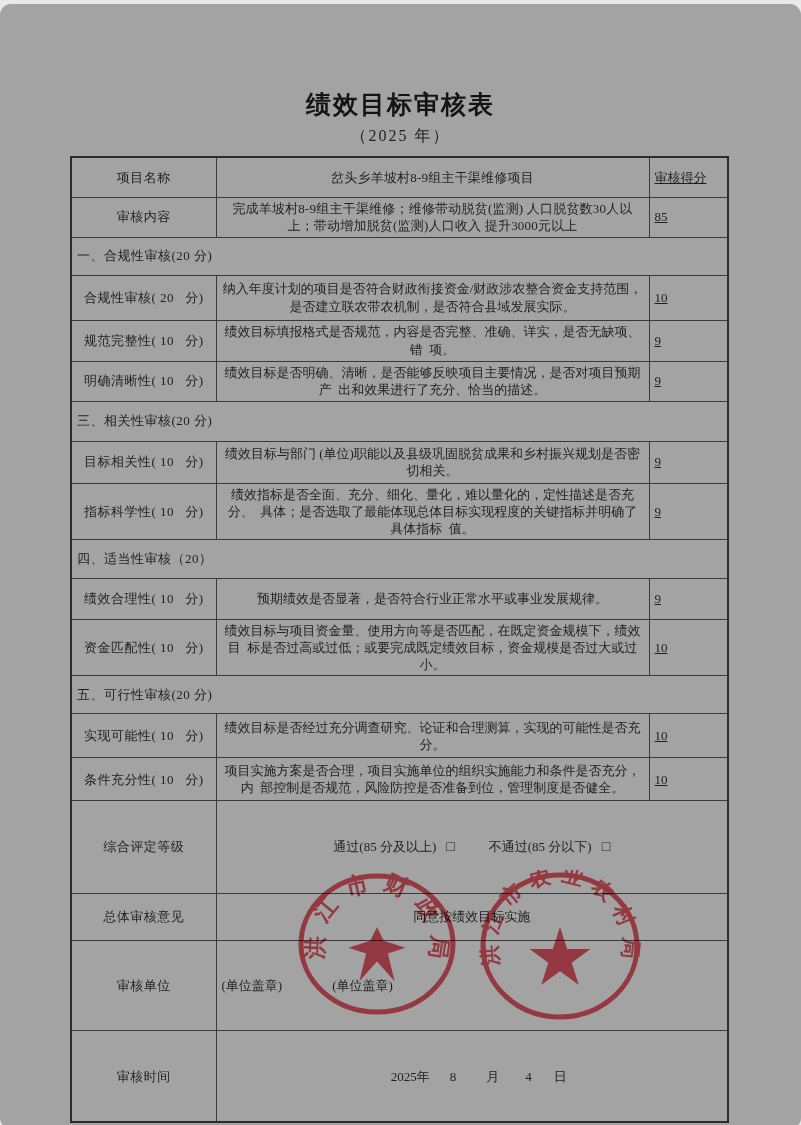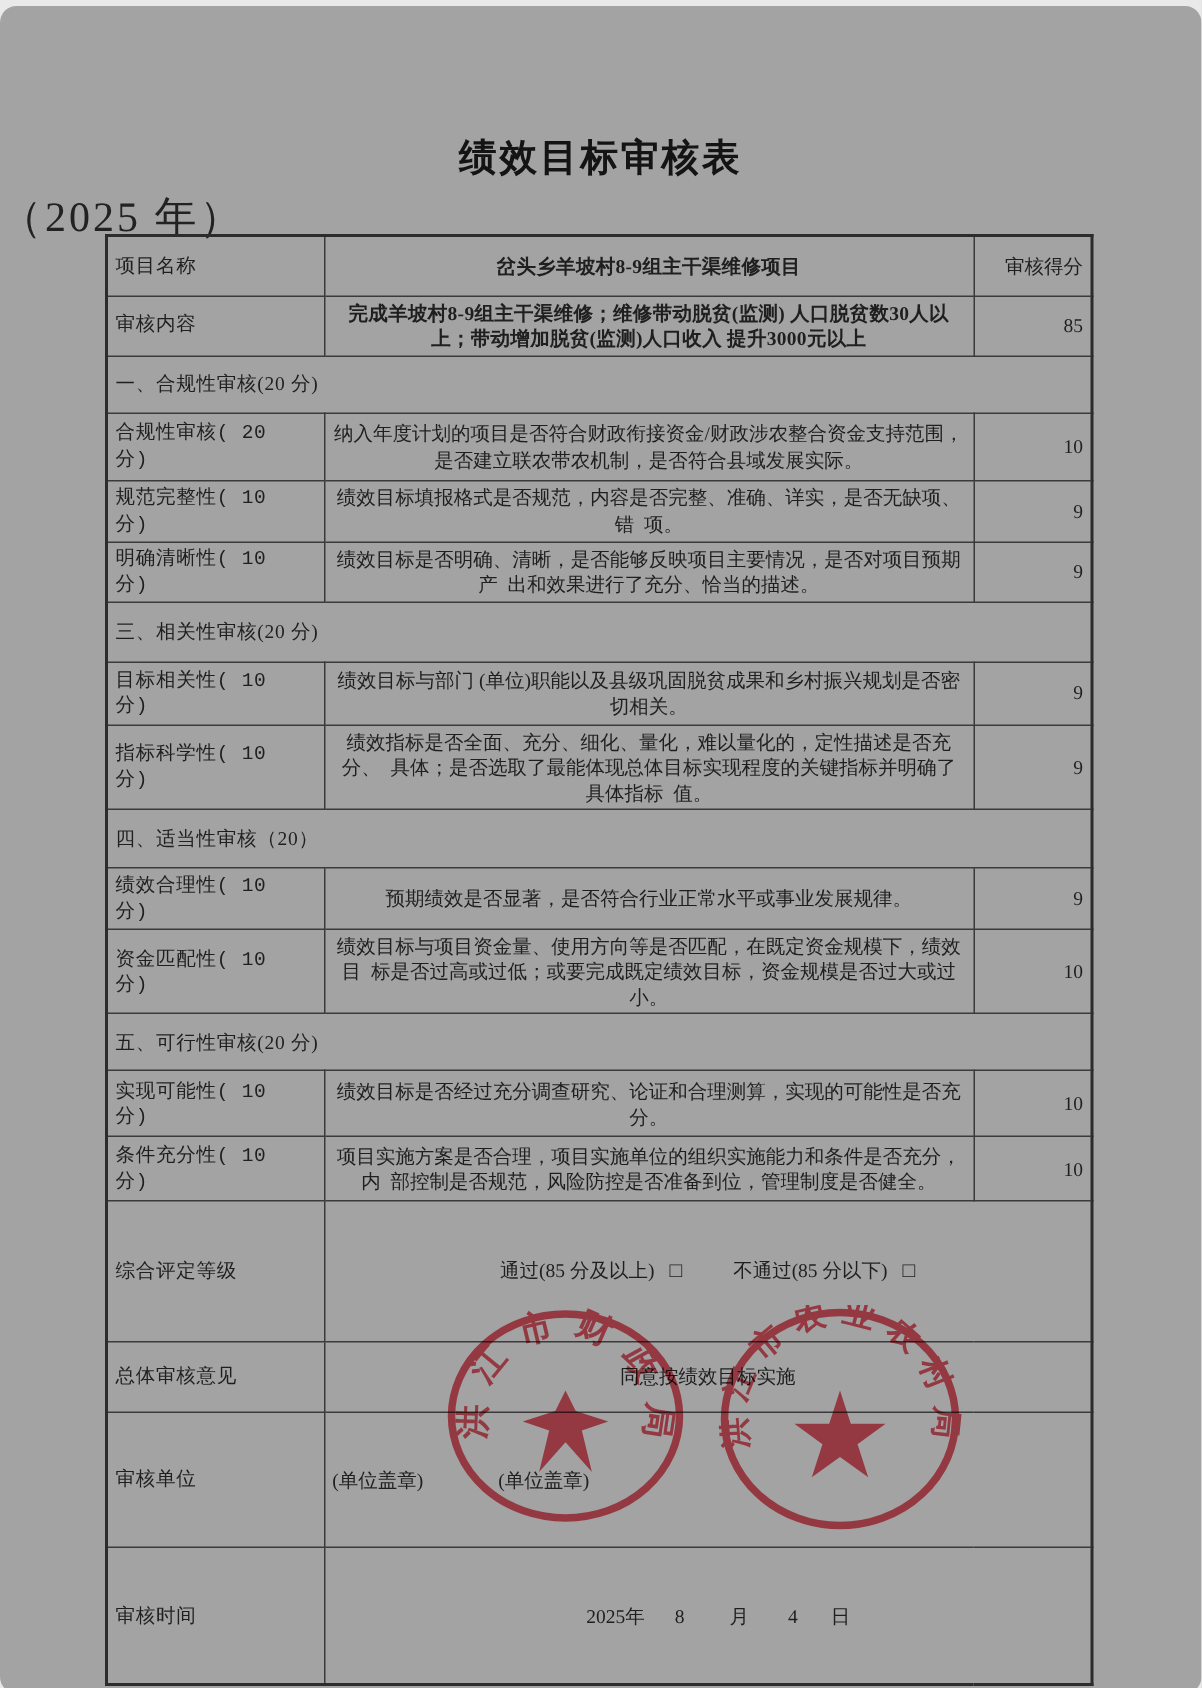--- a/index.html
+++ b/index.html
@@ -7,37 +7,37 @@
     position:relative;width:801px;height:1125px;margin:4px auto;
     background:#a3a3a3;overflow:hidden;
     font-family:"Liberation Serif","DejaVu Serif",serif;color:#1f1f1f;border-radius:11px;
   }
   .doc-title{
     position:absolute;top:84px;left:0;width:100%;text-align:center;
     font-family:"Liberation Sans","DejaVu Sans",sans-serif;
     font-size:25px;font-weight:bold;letter-spacing:2px;color:#141414;
   }
   .doc-subtitle{
-    position:absolute;top:122px;left:0;width:100%;
-    font-size:28px;letter-spacing:2px;color:#222;
+    position:absolute;top:122px;left:0;width:100%;text-align:center;
+    font-size:16px;letter-spacing:2px;color:#222;
   }
   table.review{
     position:absolute;left:70px;top:152px;width:657px;
     border-collapse:collapse;table-layout:fixed;
     border:2px solid #2c2c2c;
   }
   table.review td{
     border:1px solid #3a3a3a;
     font-size:13px;line-height:1.32;vertical-align:middle;
     padding:2px 5px;white-space:pre-wrap;
   }
-  td.lbl{font-size:13.5px;letter-spacing:0.5px;font-family:Liberation Mono, monospace;}
+  td.lbl{text-align:center;font-size:13.5px;letter-spacing:0.5px;}
   td.cnt{text-align:center;}
-  td.cnt.bold{font-weight:bold;letter-spacing:0.2px;}
-  td.scr{text-align:right;font-size:13.5px;}
+  td.cnt.bold{font-weight:normal;letter-spacing:0.2px;}
+  td.scr{text-align:left;font-size:13.5px;text-decoration:underline;}
   td.sec{text-align:left;padding-left:8px;font-size:14px;letter-spacing:0.5px;}
   .rating-line{display:flex;justify-content:center;align-items:center;gap:34px;}
   .rating-opt{white-space:nowrap;}
   .chk{display:inline-block;margin-left:10px;font-size:14px;}
   .seal-hints{display:flex;justify-content:flex-start;align-items:center;gap:50px;}
   .date-line{display:flex;justify-content:center;align-items:center;padding-left:14px;}
   .date-line .dy{margin-right:20px;}
   .date-line .dn1{margin-right:30px;}
   .date-line .dm{margin-right:26px;}
   .date-line .dn2{margin-right:22px;}

